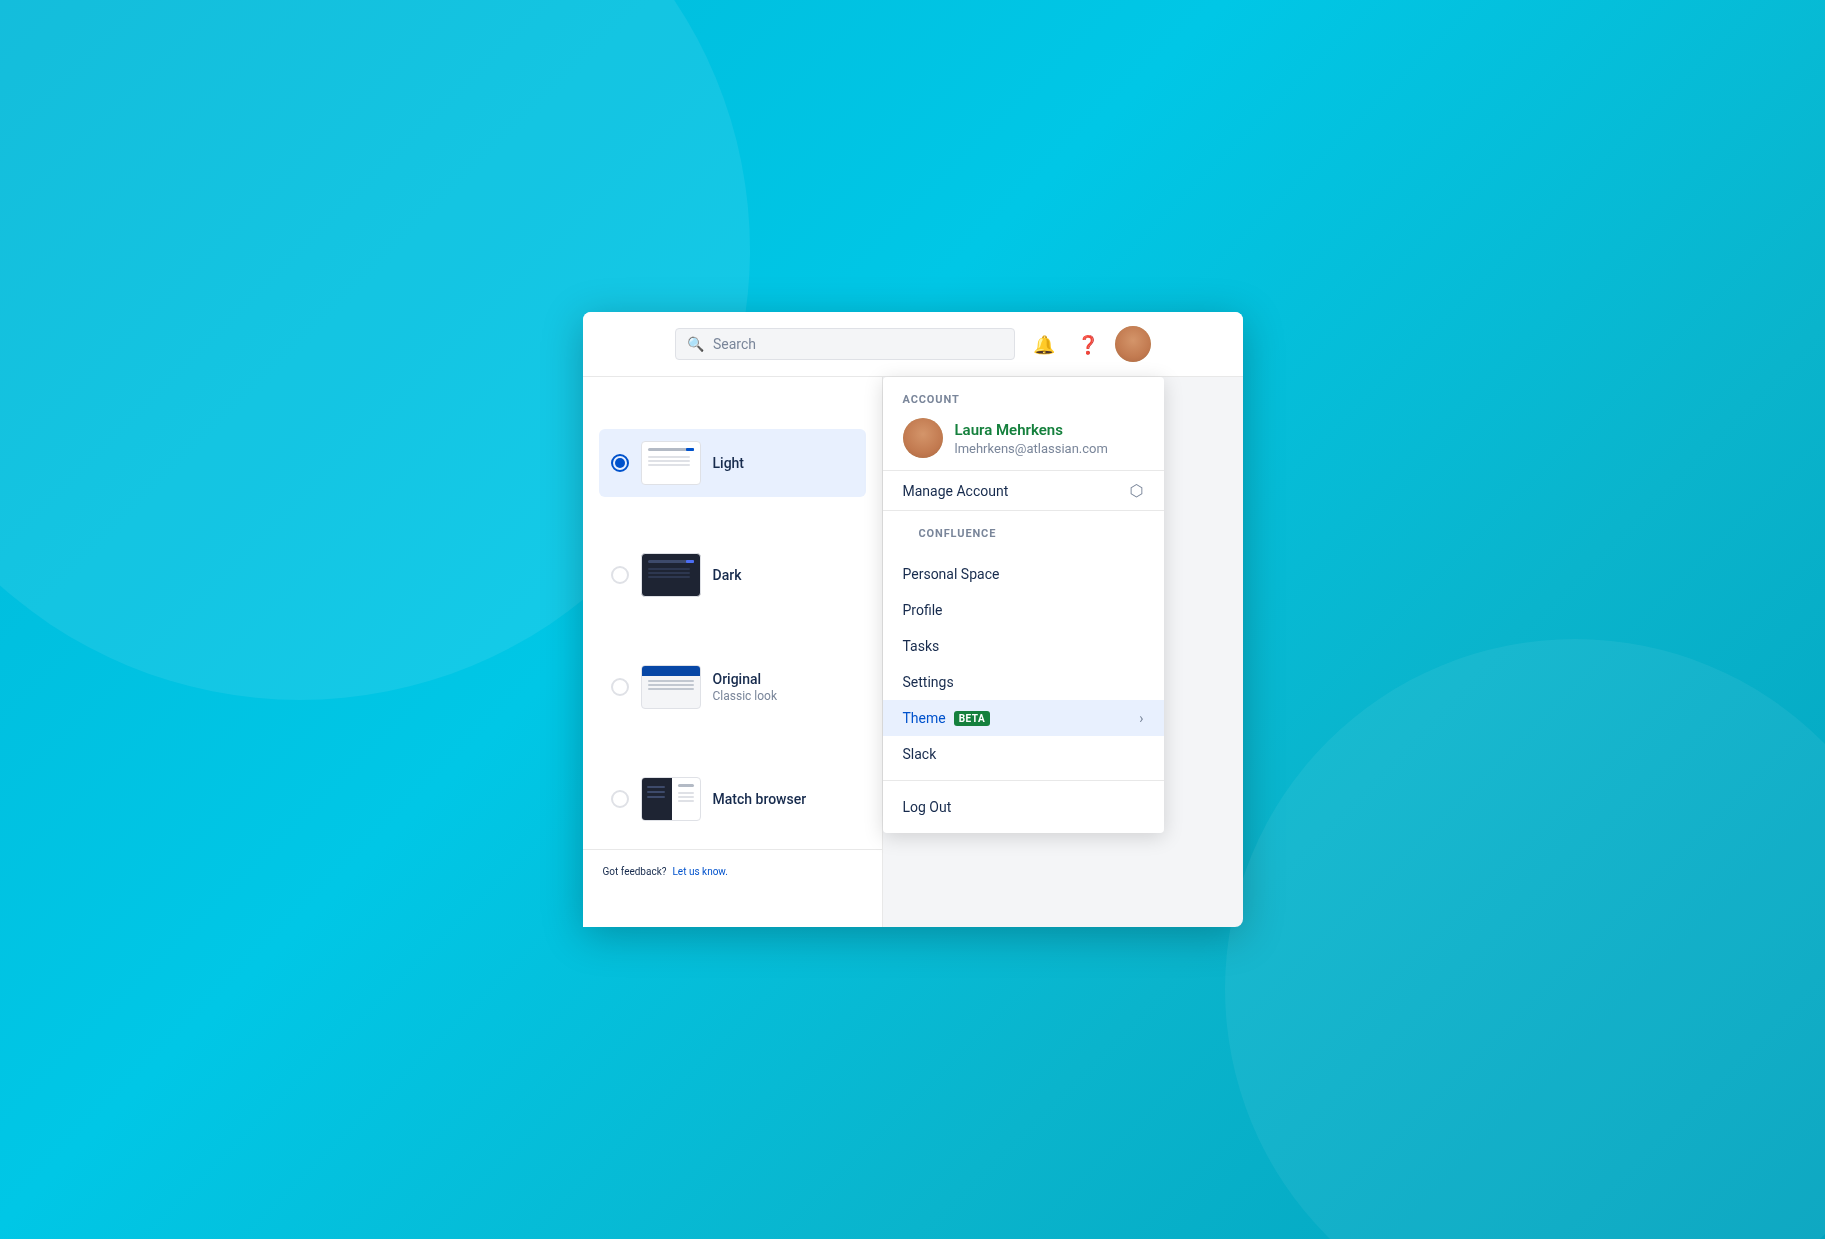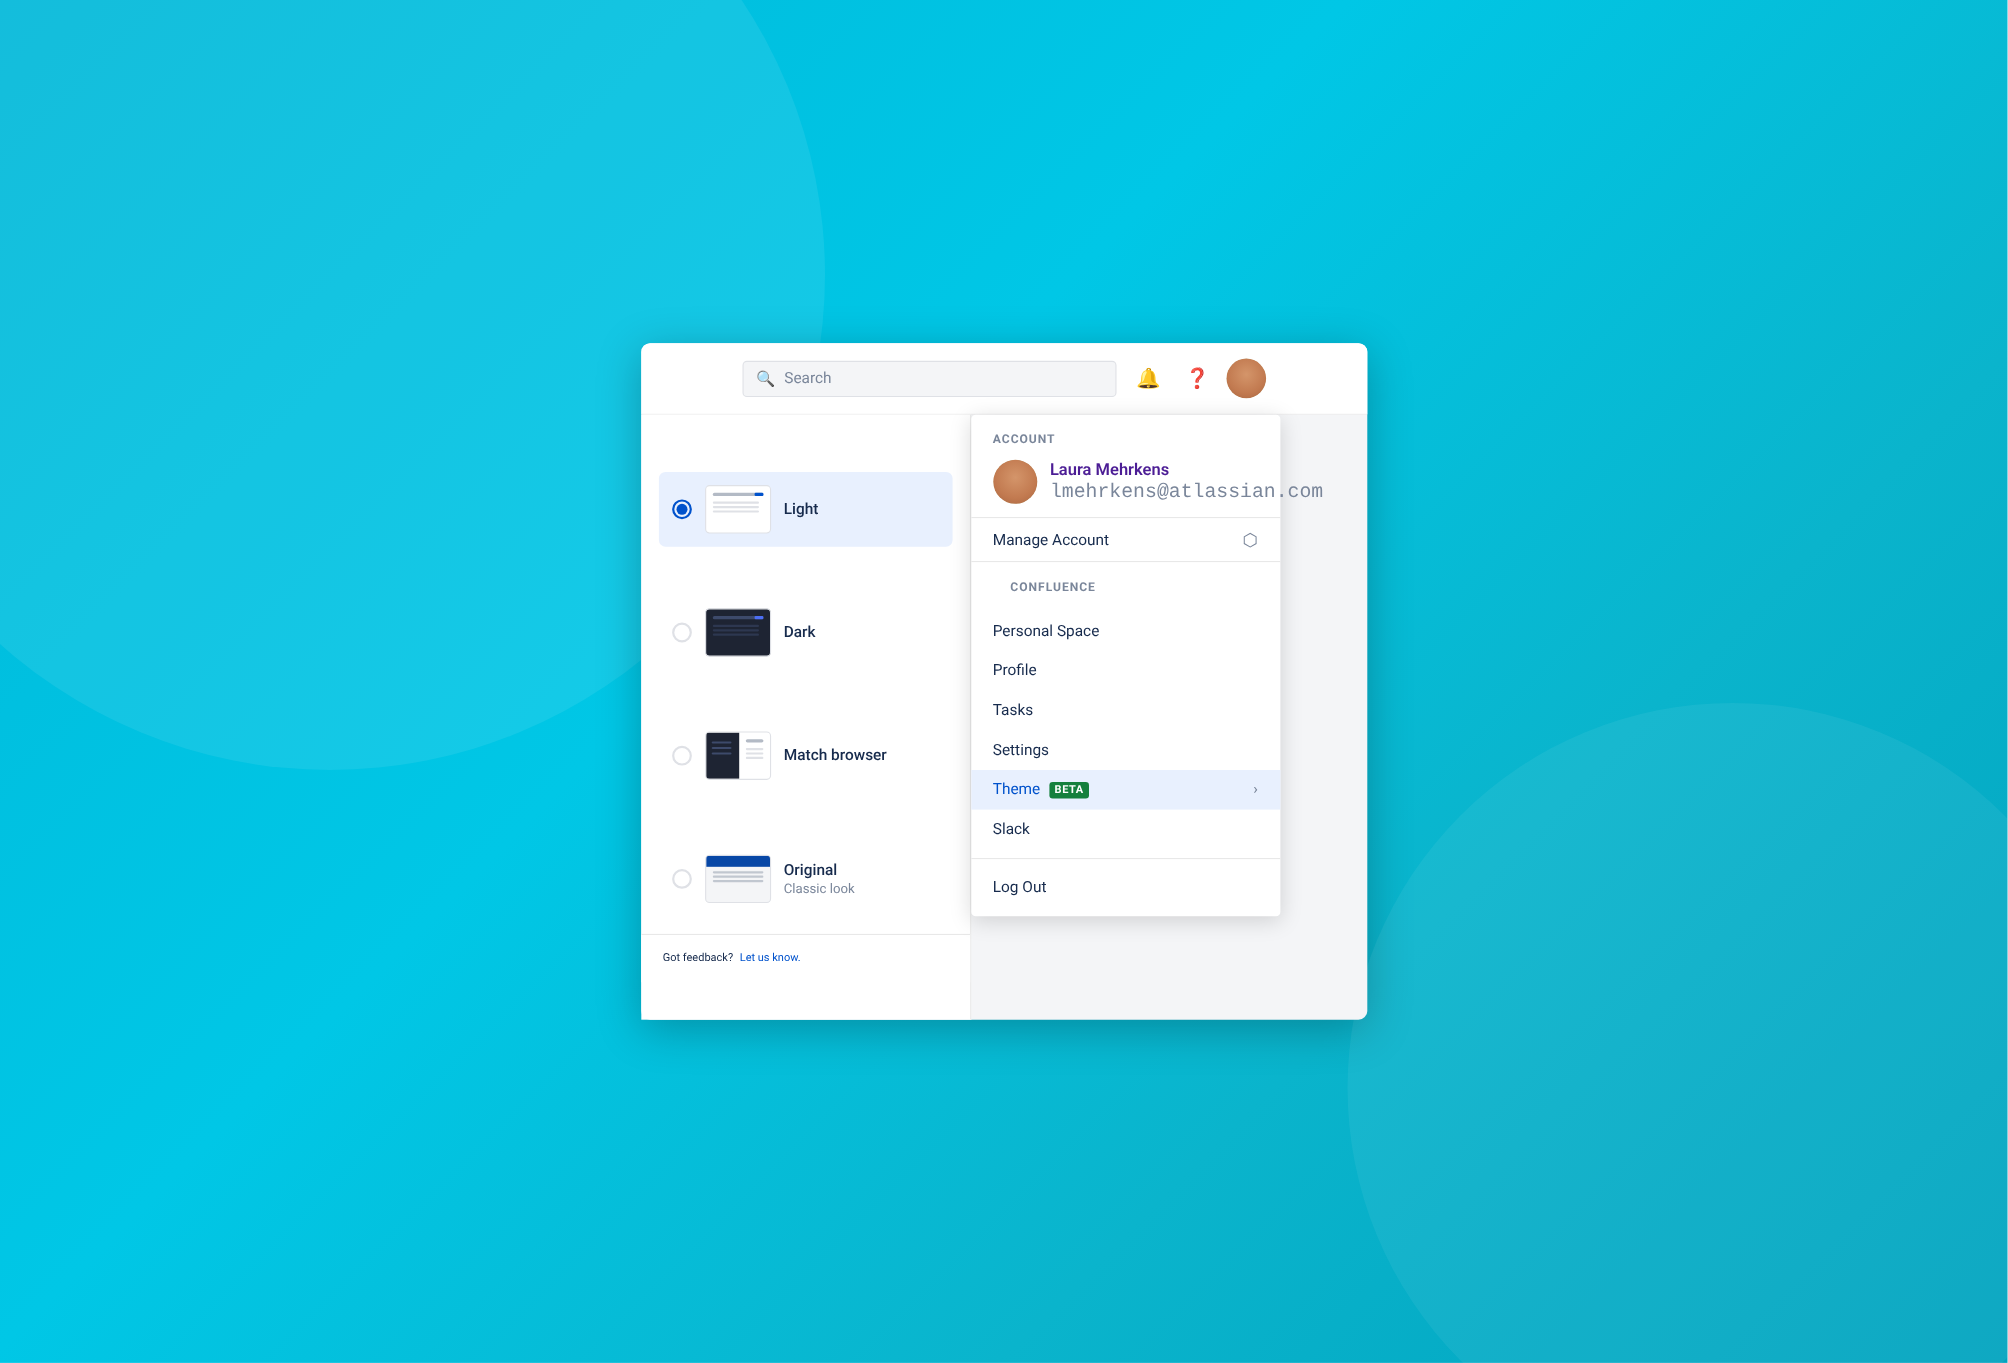--- a/index.html
+++ b/index.html
@@ -399,28 +399,27 @@
       flex-shrink: 0;
       display: flex;
       align-items: center;
       justify-content: center;
       font-size: 16px;
     }
 
     .account-name {
       font-size: 15px;
       font-weight: 600;
-      color: #4c1d95;
+      color: #15803d;
     }
 
     .account-email {
-      font-size: 18px;
+      font-size: 13px;
       color: #7a869a;
       margin-top: 2px;
-      font-family: Liberation Mono, monospace;
     }
 
     .menu-section {
       padding: 8px 0;
       border-bottom: 1px solid #e8e8e8;
     }
 
     .menu-section:last-child {
       border-bottom: none;
     }
@@ -527,42 +526,42 @@
           <div class="theme-thumbnail thumb-dark">
             <div class="thumb-dark-bar"></div>
           </div>
           <div>
             <div class="theme-label">Dark</div>
           </div>
         </div>
 
         <div class="theme-item">
           <div class="radio-btn"></div>
+          <div class="theme-thumbnail thumb-original"></div>
+          <div>
+            <div class="theme-label">Original</div>
+            <div class="theme-sublabel">Classic look</div>
+          </div>
+        </div>
+
+        <div class="theme-item">
+          <div class="radio-btn"></div>
           <div class="theme-thumbnail thumb-match">
             <div class="thumb-match-left"></div>
             <div class="thumb-match-lines">
               <div></div>
               <div></div>
               <div></div>
             </div>
           </div>
           <div>
             <div class="theme-label">Match browser</div>
           </div>
         </div>
 
-        <div class="theme-item">
-          <div class="radio-btn"></div>
-          <div class="theme-thumbnail thumb-original"></div>
-          <div>
-            <div class="theme-label">Original</div>
-            <div class="theme-sublabel">Classic look</div>
-          </div>
-        </div>
-
       </div>
 
       <div class="feedback-bar">
         <span>Got feedback?</span>
         <a class="feedback-link">Let us know.</a>
       </div>
     </div>
 
     <div class="dropdown-menu">
 

